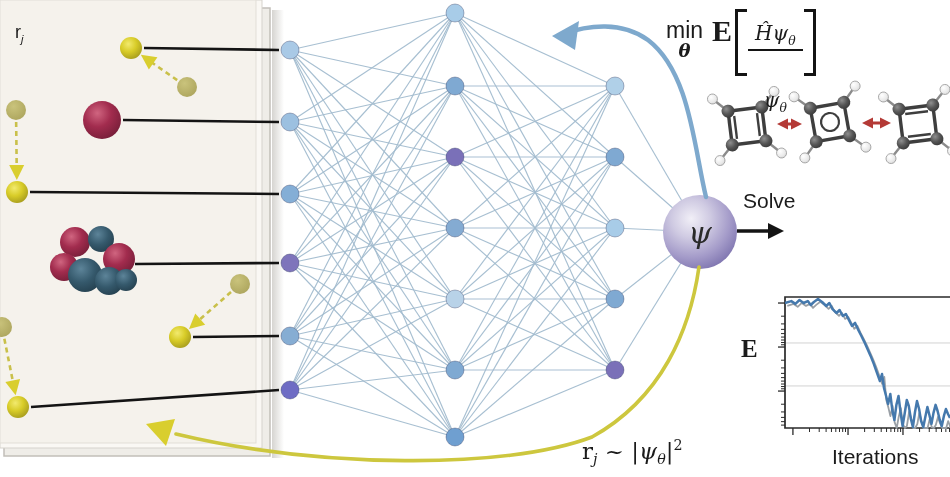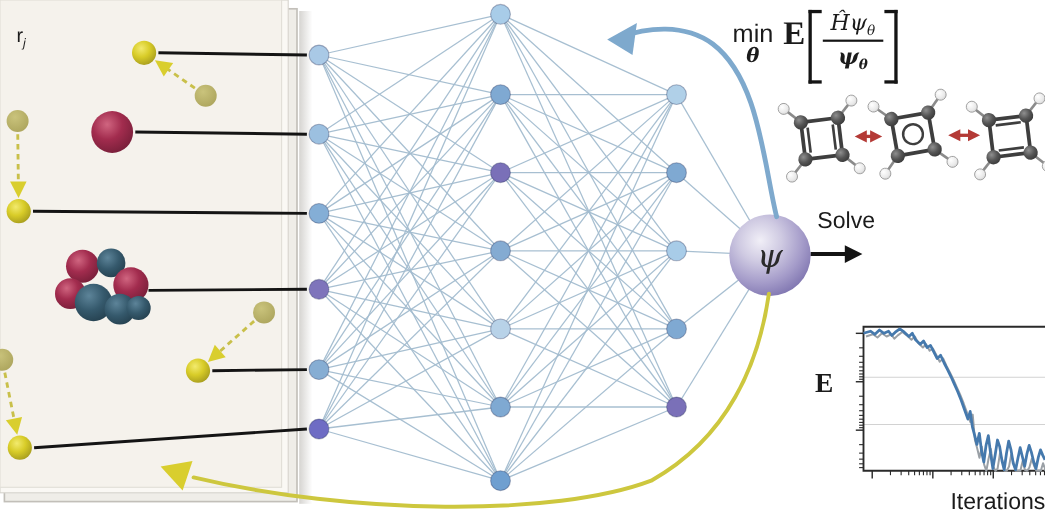--- a/index.html
+++ b/index.html
@@ -13,24 +13,24 @@
   .rj{font-size:18px;}
   
   .objective{display:flex;align-items:flex-start;justify-content:flex-end;}
   .minblk{display:flex;flex-direction:column;align-items:center;margin-top:14px;}
   .min{font-size:23px;}
   .minsub{font-size:18px;font-weight:bold;font-style:italic;font-family:"DejaVu Serif","Liberation Serif",serif;margin-top:0px;}
   .expect{font-size:30px;font-weight:bold;font-family:"Liberation Serif",serif;margin:11px 3px 0 9px;}
   .bk{width:9px;height:61px;margin-top:4px;}
   .bk.l{border:3.5px solid #141414;border-right:none;}
   .bk.r{border:3.5px solid #141414;border-left:none;}
-  .frac{display:flex;flex-direction:column;align-items:center;margin:5px 1px 0;
-        font-family:"DejaVu Serif","Liberation Serif",serif;font-style:italic;font-size:20px;}
+  .frac{display:flex;flex-direction:column;align-items:center;margin:18px 1px 0;
+        font-family:"DejaVu Serif","Liberation Serif",serif;font-style:italic;font-size:20px;gap:36px;}
   .frac .num{padding:0 7px 2px;border-bottom:2.5px solid #141414;}
-  .frac .den{padding-top:3px;font-weight:bold;}
+  .frac .den{padding-top:3px;}
   .solve{font-size:21px;}
   .eq{font-size:25px;font-style:italic;font-family:"DejaVu Serif","Liberation Serif",serif;}
   .sampling{font-size:23px;font-family:"DejaVu Serif","Liberation Serif",serif;}
   .sampling .psi{font-style:italic;}
   .elabel{font-size:25px;font-weight:bold;font-family:"Liberation Serif",serif;}
   .iters{font-size:21px;}
 </style>
 </head>
 <body>
 
@@ -386,16 +386,19 @@
     <div class="bk l"></div>
     <div class="frac">
       <div class="num"><span>Ĥψ</span><sub>θ</sub></div>
       <div class="den"><span>ψ</span><sub>θ</sub></div>
     </div>
     <div class="bk r"></div>
   </div>
 
   <div class="ov solve" style="left:743px;top:190px;">Solve</div>
 
+  <div class="ov sampling" style="left:582px;top:438px;">
+    <span>r</span><sub>j</sub><span> ~ </span><span class="psi">|ψ</span><sub>θ</sub><span class="psi">|</span><sup>2</sup>
+  </div>
 
   <div class="ov elabel" style="left:741px;top:336px;">E</div>
-  <div class="ov iters" style="left:832px;top:446px;margin-left:32px;">Iterations</div>
+  <div class="ov iters" style="left:832px;top:446px;">Iterations</div>
 </div>
 
 </body></html>

